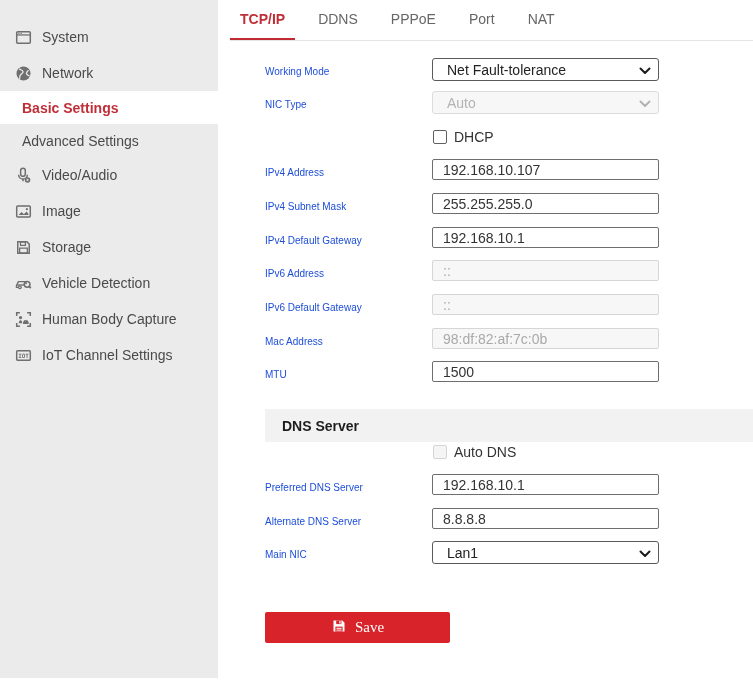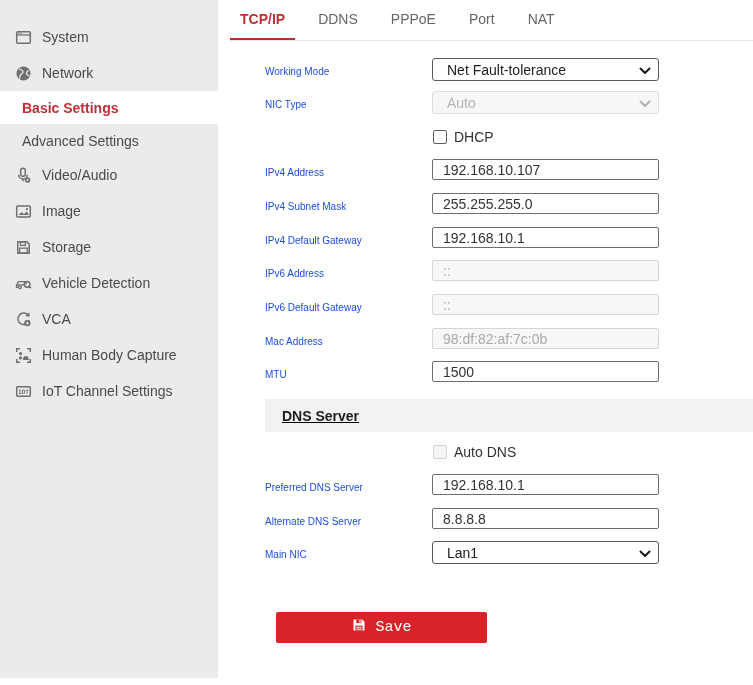--- a/index.html
+++ b/index.html
@@ -32,24 +32,24 @@
   .tbox.disabled { border-color:#d6d6d6; background:#f7f7f7; color:#a9a9a9; }
 
   .selbox { width:227px; height:23px; border:1px solid #5a5a5a; border-radius:3px; background:#fff; display:flex; align-items:center; justify-content:space-between; padding:0 7px 0 14px; font-size:14px; color:#222; cursor:pointer; }
   .selbox.disabled { border-color:#dcdcdc; background:#f7f7f7; color:#b3b3b3; cursor:default; }
 
   .cbrow { display:flex; align-items:center; }
   .cb { width:14px; height:14px; border:1px solid #5f5f5f; border-radius:2px; background:#fff; display:inline-block; cursor:pointer; flex:none; }
   .cb.disabled { border-color:#d5d5d5; background:#f5f5f5; cursor:default; }
   .cb-label { margin-left:7px; font-size:14px; color:#333; }
 
-  .section-hdr { position:absolute; left:47px; right:0; top:399px; height:33px; background:#f2f2f2; line-height:33px;text-decoration:underline; }
+  .section-hdr { position:absolute; left:47px; right:0; top:409px; height:33px; background:#f2f2f2; line-height:33px; }
   .section-hdr .shdr-text { margin-left:17px; font-size:14px; font-weight:bold; color:#1d1d1d; }
 
-  .save-btn { position:absolute; left:58px; top:612px; width:211px; height:31px; background:#d8232a; border:none; border-radius:2px; color:#fff; font-size:15px; font-family:Liberation Mono, monospace; display:flex; align-items:center; justify-content:center; gap:8px; cursor:pointer; }
+  .save-btn { position:absolute; left:47px; top:612px; width:185px; height:31px; background:#d8232a; border:none; border-radius:2px; color:#fff; font-size:15px; font-family:Liberation Serif, serif; display:flex; align-items:center; justify-content:center; gap:8px; cursor:pointer; }
 </style>
 </head>
 <body>
 
 <div class="app">
 
   <aside class="sidebar">
 
     <div class="side-item">
       <span class="sicon">
@@ -125,31 +125,20 @@
             <path d="M1.4 9.4 h7.2" stroke="#6f6f6f" stroke-width="1.3"></path>
             <path d="M1.4 9.4 v2.2 h1.4" fill="none" stroke="#6f6f6f" stroke-width="1.3"></path>
             <circle cx="4.6" cy="11.6" r="1.3" fill="none" stroke="#6f6f6f" stroke-width="1.2"></circle>
             <circle cx="11.4" cy="8.8" r="2.7" fill="none" stroke="#6f6f6f" stroke-width="1.4"></circle>
             <line x1="13.3" y1="10.8" x2="14.9" y2="12.4" stroke="#6f6f6f" stroke-width="1.6"></line>
           </svg>
       </span>
       <span class="slabel">Vehicle Detection</span>
     </div>
 
-    <div class="side-item">
-      <span class="sicon">
-        <svg width="17" height="17" viewBox="0 0 16 16">
-            <path d="M12.6 4.2 A5.4 5.4 0 1 0 13.4 8.8" fill="none" stroke="#6f6f6f" stroke-width="1.4"></path>
-            <path d="M12.9 1.6 l0.2 2.9 -2.9-0.3" fill="none" stroke="#6f6f6f" stroke-width="1.3"></path>
-            <circle cx="11.6" cy="11.4" r="3" fill="#6f6f6f"></circle>
-            <path d="M11.6 9.5 l0.55 1.35 1.35 0.55 -1.35 0.55 -0.55 1.35 -0.55-1.35 -1.35-0.55 1.35-0.55 z" fill="#ebebeb"></path>
-          </svg>
-      </span>
-      <span class="slabel">VCA</span>
-    </div>
 
     <div class="side-item">
       <span class="sicon">
         <svg width="17" height="17" viewBox="0 0 16 16">
             <path d="M1.6 4.6 v-3 h3" fill="none" stroke="#6f6f6f" stroke-width="1.4"></path>
             <path d="M11.4 1.6 h3 v3" fill="none" stroke="#6f6f6f" stroke-width="1.4"></path>
             <path d="M14.4 11.4 v3 h-3" fill="none" stroke="#6f6f6f" stroke-width="1.4"></path>
             <path d="M4.6 14.4 h-3 v-3" fill="none" stroke="#6f6f6f" stroke-width="1.4"></path>
             <circle cx="5.2" cy="6.2" r="1.5" fill="#6f6f6f"></circle>
             <path d="M3.6 11.6 c0-1.8 0.7-2.8 1.6-2.8 s1.6 1 1.6 2.8 z" fill="#6f6f6f"></path>

